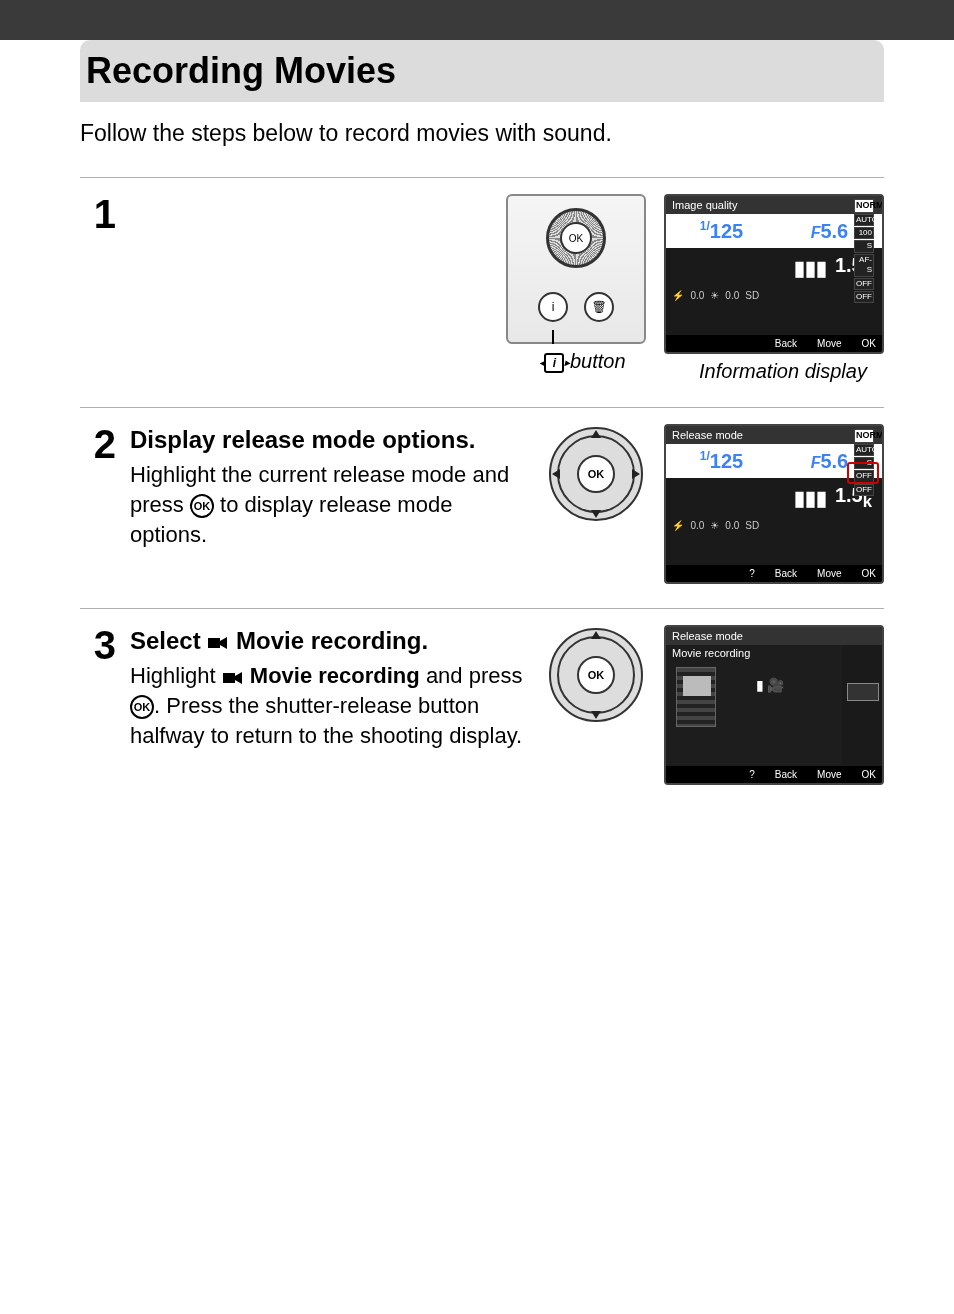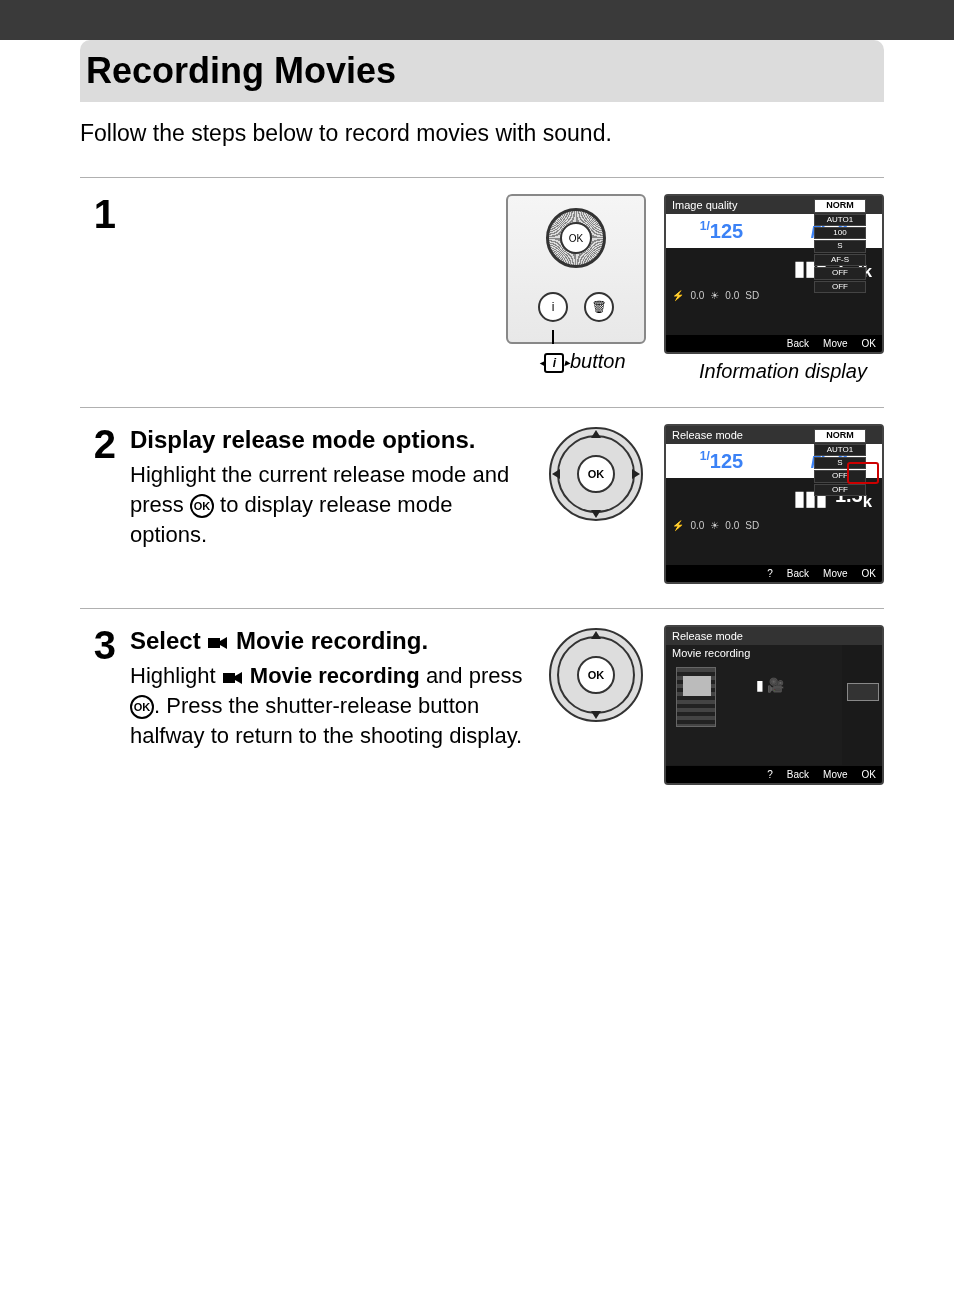--- a/index.html
+++ b/index.html
@@ -158,25 +158,25 @@
     display:flex;align-items:center;justify-content:flex-end;
     padding:6px 10px;font-size:20px;font-weight:700;gap:8px;
   }
   .lcd .datarow{
     font-size:10px;padding:2px 6px;color:#ccc;
     display:flex;gap:6px;justify-content:flex-start;
   }
   .lcd .footer{
     position:absolute;bottom:0;left:0;right:0;
     background:#000;font-size:10px;padding:3px 6px;
-    display:flex;justify-content:flex-end;gap:14px;color:#fff;
+    display:flex;justify-content:flex-end;gap:20px;color:#fff;
   }
   .lcd .rightcol{
-    position:absolute;right:16px;top:2px;width:52px;
-    font-size:8px;text-align:center;line-height:1.3;
+    position:absolute;right:8px;top:2px;width:20px;
+    font-size:8px;text-align:right;line-height:1.3;
   }
   .lcd .rightcol div{border:1px solid #444;margin:1px 0;background:#222;padding:0 1px;}
   .lcd .rightcol .norm{background:#fff;color:#000;font-weight:700;font-size:9px;}
   .lcd .highlight-box{
     position:absolute;right:3px;top:36px;width:32px;height:22px;
     border:2px solid #c00;border-radius:3px;
   }
 
   .lcd.mode3 .overlay{
     position:absolute;top:18px;left:0;right:40px;bottom:18px;

